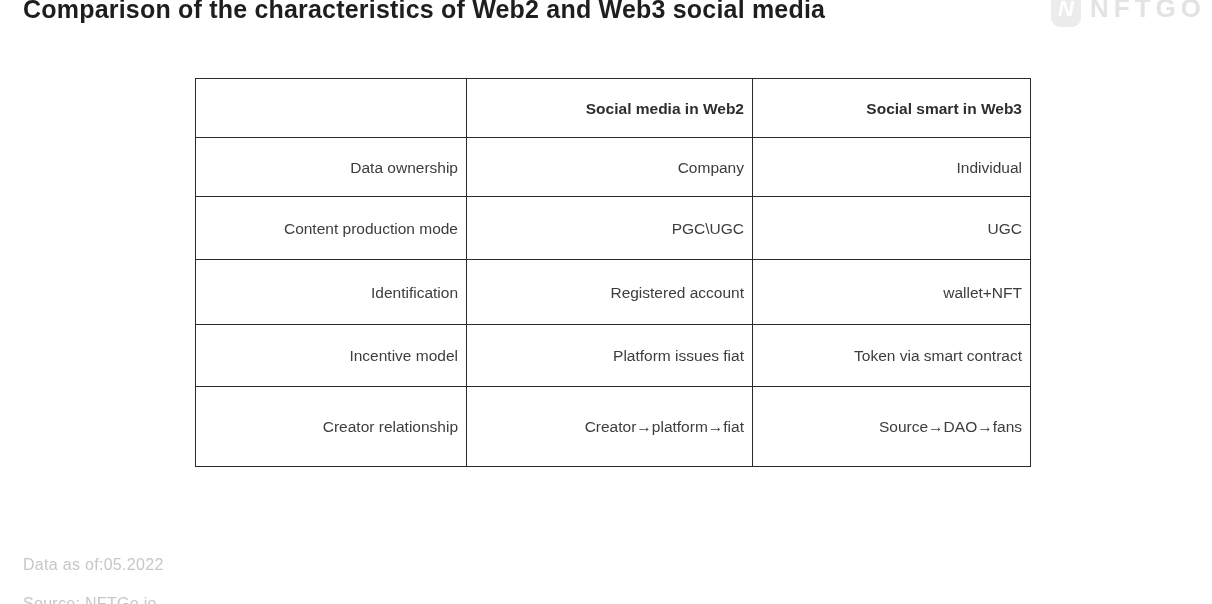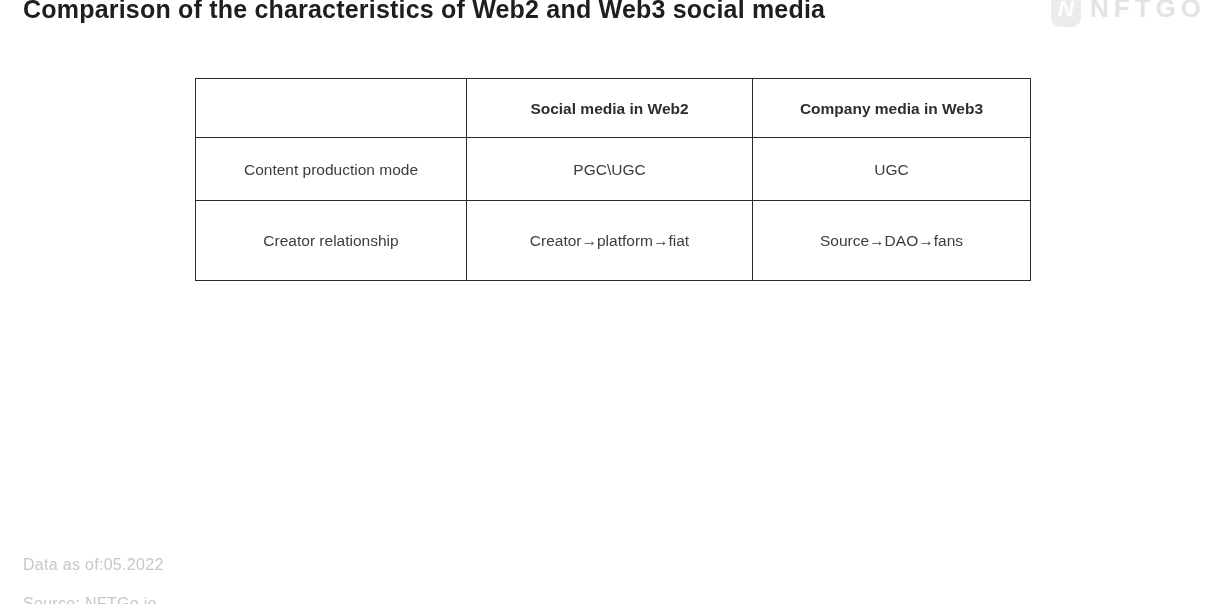--- a/index.html
+++ b/index.html
@@ -57,21 +57,21 @@
   }
   table.compare {
     position: absolute;
     left: 195px;
     top: 78px;
     border-collapse: collapse;
     table-layout: fixed;
   }
   table.compare td {
     border: 1.5px solid #2b2b2b;
-    text-align: center;
+    text-align: right;
     vertical-align: middle;
     font-size: 15.5px;
     line-height: 23px;
     color: #3d3d3d;
     white-space: pre-line;
     padding: 0 8px;
     overflow: hidden;
   }
   table.compare tr.head td {
     font-weight: 700;
@@ -102,26 +102,41 @@
 <table class="compare">
   <colgroup>
     <col style="width:271px">
     <col style="width:286px">
     <col style="width:278px">
   </colgroup>
   <tbody>
     <tr class="head" style="height:59px">
       <td></td>
       <td>Social media in Web2</td>
-      <td>Company media in Web3</td>
+      <td>Social smart in Web3</td>
+    </tr>
+    <tr style="height:59px">
+      <td>Data ownership</td>
+      <td>Company</td>
+      <td>Individual</td>
     </tr>
     <tr style="height:63px">
       <td>Content production mode</td>
       <td>PGC\UGC</td>
       <td>UGC</td>
+    </tr>
+    <tr style="height:65px">
+      <td>Identification</td>
+      <td>Registered account</td>
+      <td>wallet+NFT</td>
+    </tr>
+    <tr style="height:62px">
+      <td>Incentive model</td>
+      <td>Platform issues fiat</td>
+      <td>Token via smart contract</td>
     </tr>
     <tr style="height:80px">
       <td>Creator relationship</td>
       <td>Creator→platform→fiat</td>
       <td>Source→DAO→fans</td>
     </tr>
   </tbody>
 </table>
 
 <div class="note note-dataasof">Data as of:05.2022</div>

